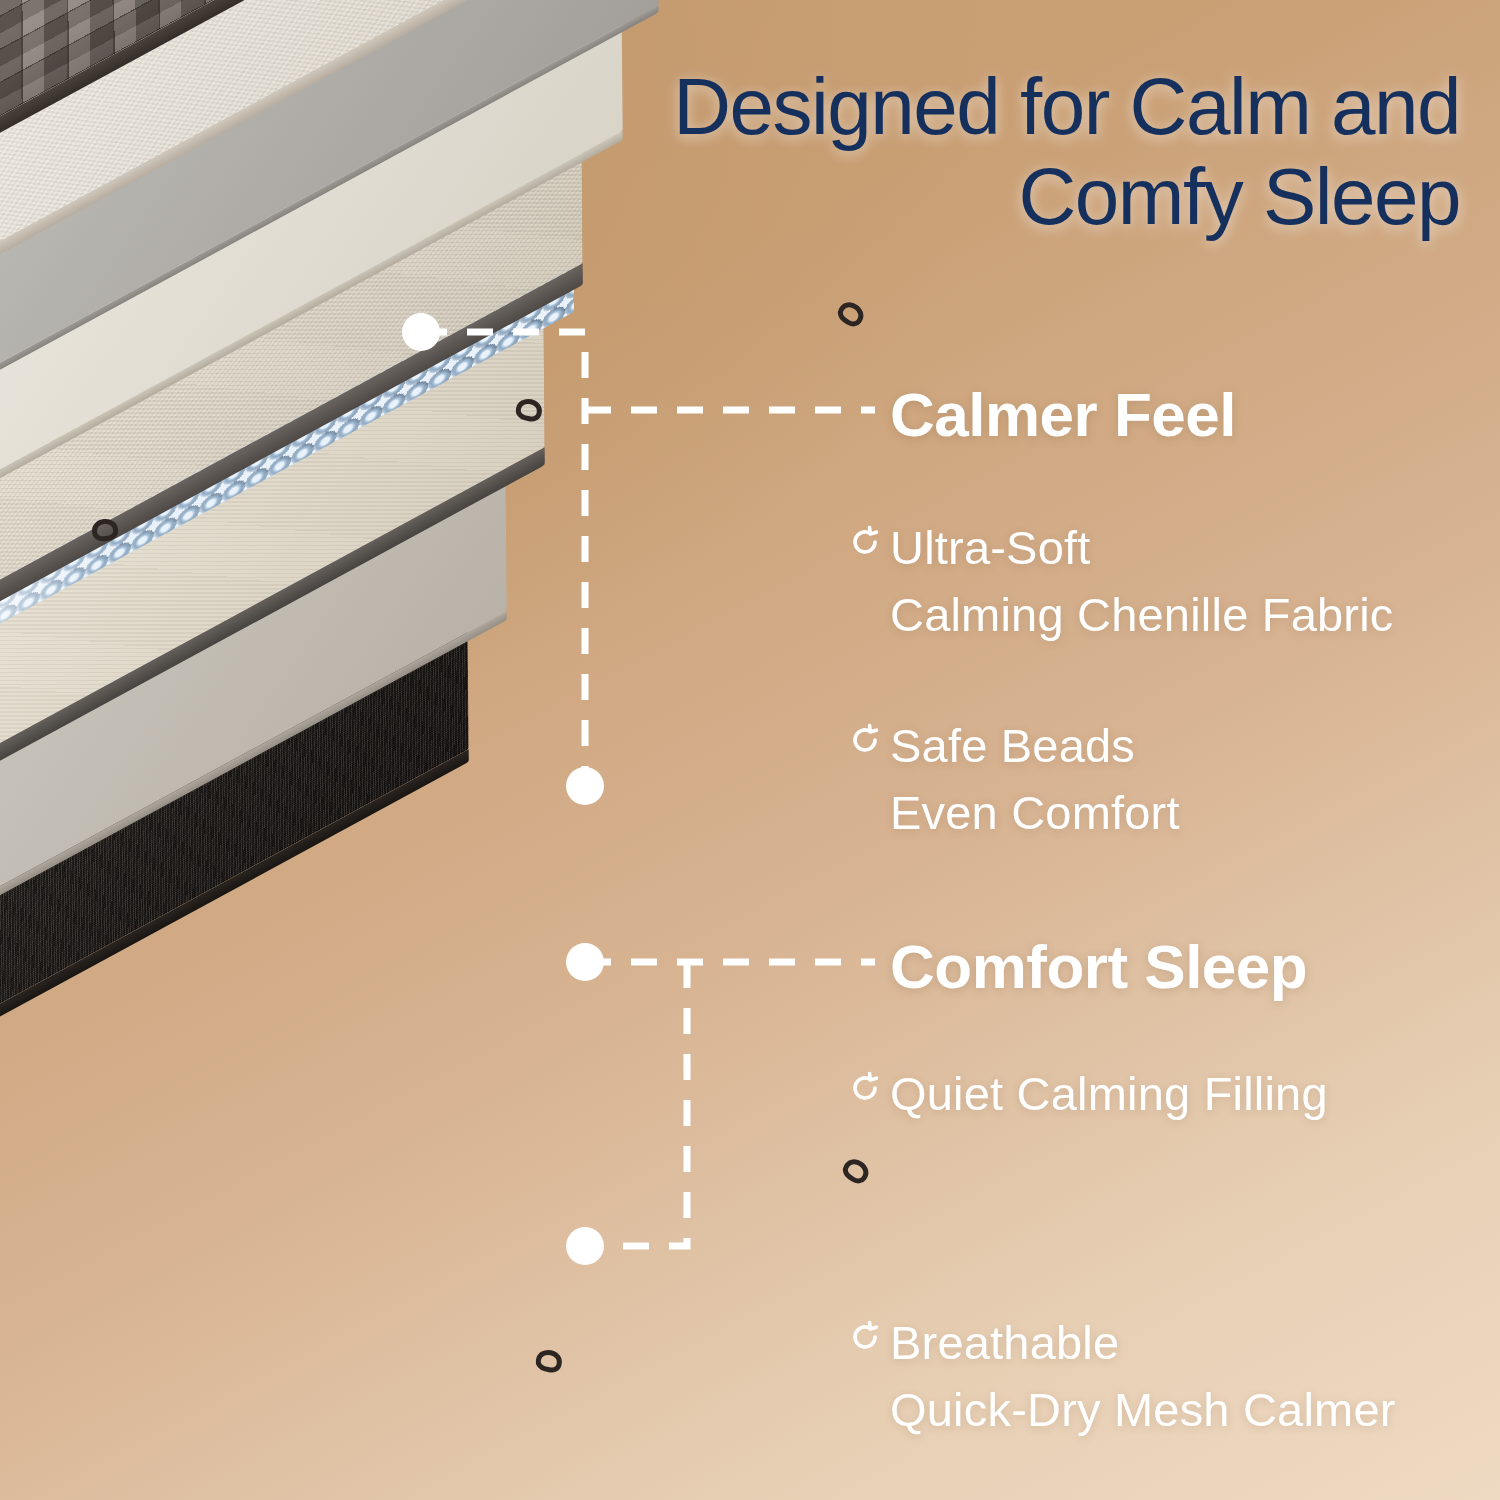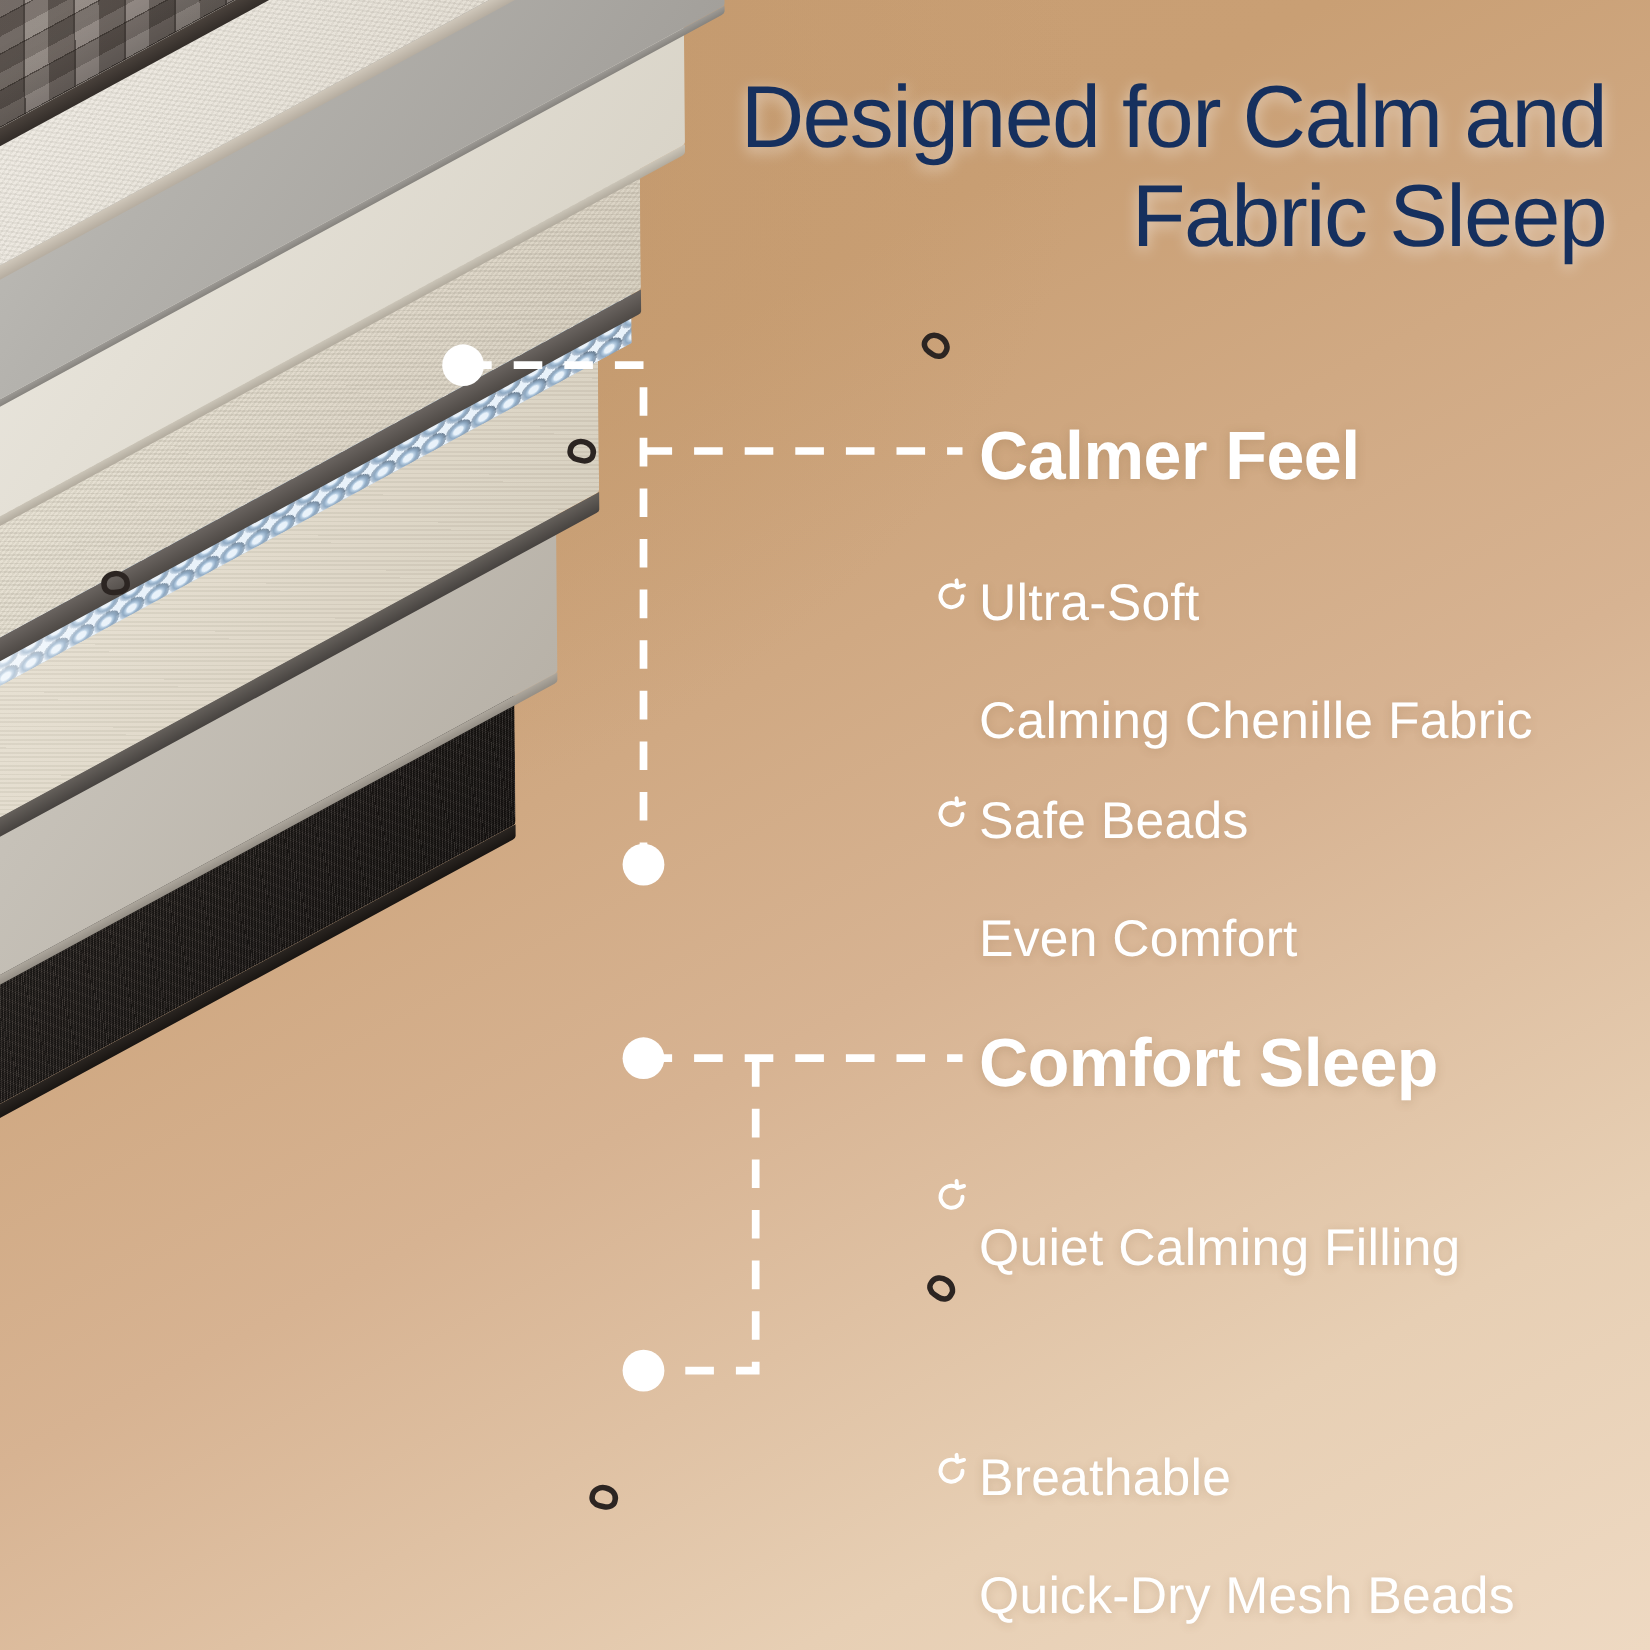--- a/index.html
+++ b/index.html
@@ -152,21 +152,21 @@
   }
   .feat-body {
     position: absolute;
     color: #ffffff;
     font-size: 47px; font-weight: 300;
     line-height: 1.42; letter-spacing: 0.2px;
     text-shadow: 0 2px 9px rgba(120,85,50,0.20);
   }
   .feat-body .l1, .feat-body .l2 { display: block; white-space: nowrap; }
   .feat-body .l1 { padding-left: 40px; }
-  .feat-body .l2 { padding-left: 40px; margin-top: 40px; }
+  .feat-body .l2 { padding-left: 40px; }
 
   .bullet-icon {
     position: absolute; left: -2px; top: 10px;
     width: 34px; height: 34px;
   }
 
   #t-calmer   { left: 890px; top: 379px; }
   #t-comfort  { left: 890px; top: 931px; }
 
   #b-ultra    { left: 850px; top: 515px; }
@@ -238,21 +238,21 @@
     <circle cx="585" cy="786" r="19" fill="#ffffff"></circle>
 
     <path d="M 585 962 H 875" fill="none" stroke="#ffffff" stroke-width="7" stroke-dasharray="26 20"></path>
     <path d="M 687 962 V 1246 H 585" fill="none" stroke="#ffffff" stroke-width="7" stroke-dasharray="26 20"></path>
     <circle cx="585" cy="962" r="19" fill="#ffffff"></circle>
     <circle cx="585" cy="1246" r="19" fill="#ffffff"></circle>
   </svg>
 
   <div id="title">
     <span>Designed for Calm and</span><br>
-    <span>Fabric Sleep</span>
+    <span>Comfy Sleep</span>
   </div>
 
   <div class="feat-head" id="t-calmer">Calmer Feel</div>
 
   <div class="feat-head" id="t-comfort">Comfort Sleep</div>
 
   <div class="feat-body" id="b-ultra">
     <svg class="bullet-icon" viewBox="0 0 34 34">
       <path d="M27 17a10 10 0 1 1 -5.2 -8.8" fill="none" stroke="#ffffff" stroke-width="3.6" stroke-linecap="round"></path>
       <path d="M21.6 2.6 L22.2 9.0 L28.4 7.2" fill="none" stroke="#ffffff" stroke-width="3.6" stroke-linecap="round" stroke-linejoin="round"></path>
@@ -277,16 +277,16 @@
     </svg>
     <span class="l2">Quiet Calming Filling</span>
   </div>
 
   <div class="feat-body" id="b-breathe">
     <svg class="bullet-icon" viewBox="0 0 34 34">
       <path d="M27 17a10 10 0 1 1 -5.2 -8.8" fill="none" stroke="#ffffff" stroke-width="3.6" stroke-linecap="round"></path>
       <path d="M21.6 2.6 L22.2 9.0 L28.4 7.2" fill="none" stroke="#ffffff" stroke-width="3.6" stroke-linecap="round" stroke-linejoin="round"></path>
     </svg>
     <span class="l1">Breathable</span>
-    <span class="l2">Quick-Dry Mesh Beads</span>
+    <span class="l2">Quick-Dry Mesh Calmer</span>
   </div>
 
 </div>
 
 </body></html>

